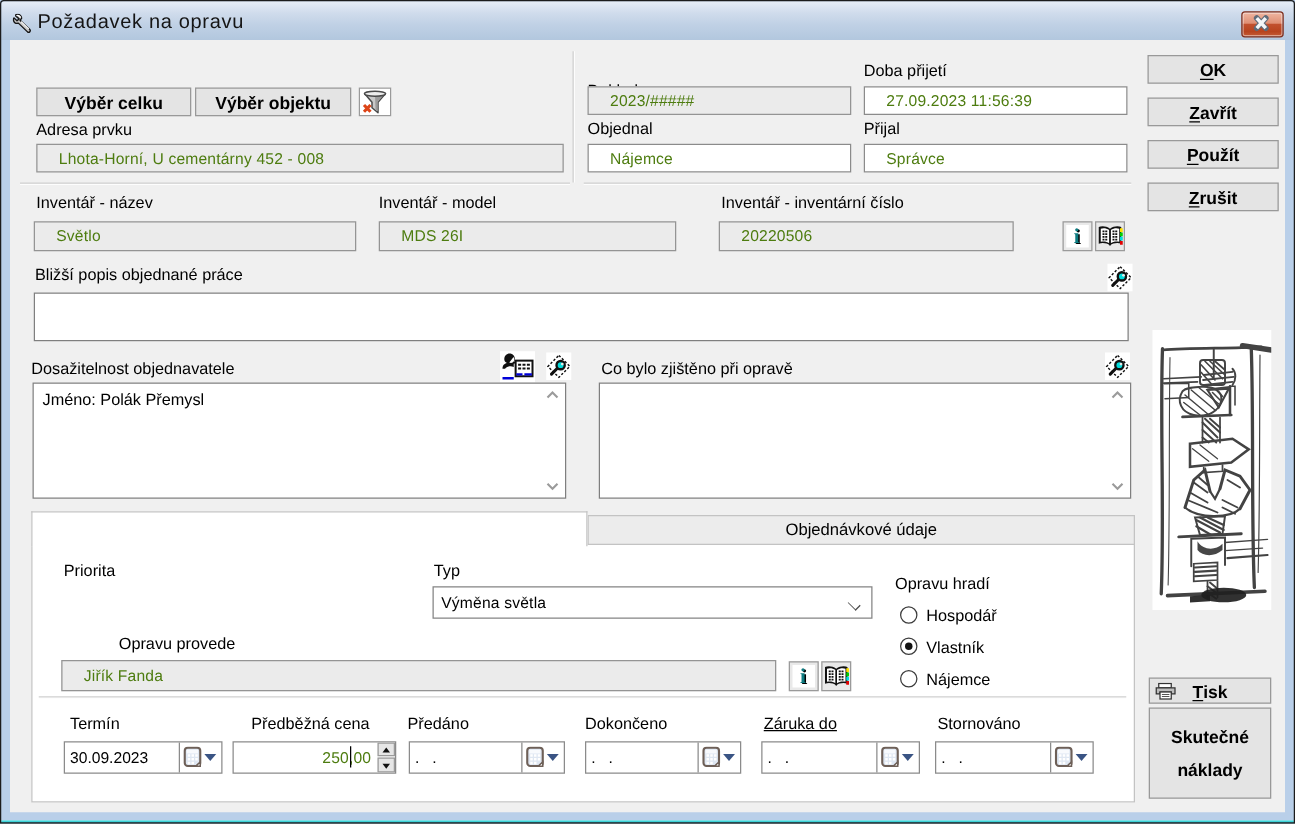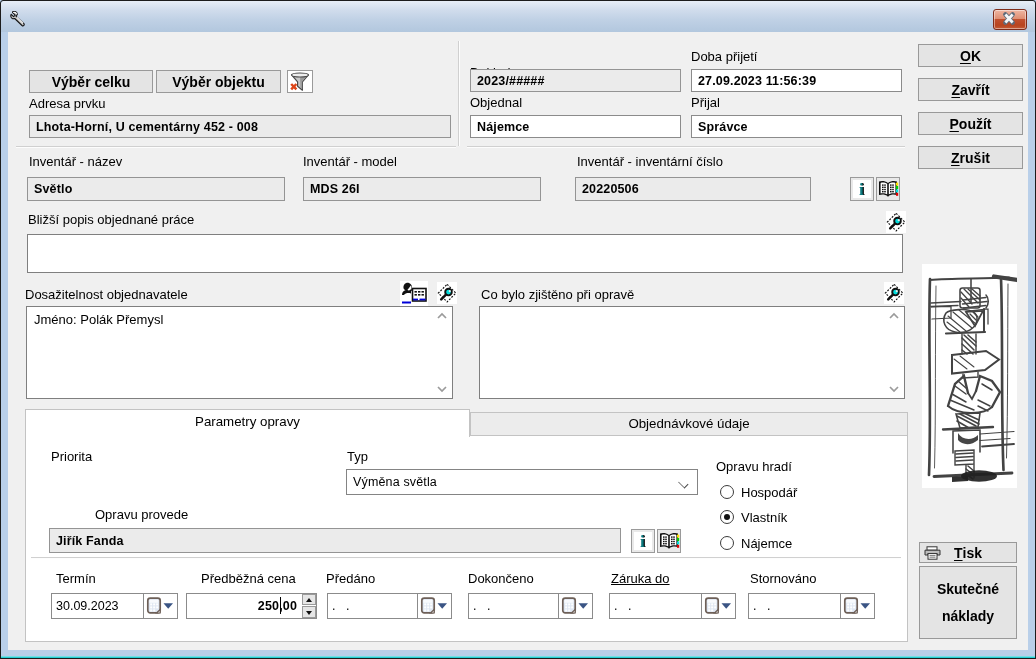--- a/index.html
+++ b/index.html
@@ -6,21 +6,21 @@
   #win{position:relative;width:1036px;height:659px;font-family:"Liberation Sans",sans-serif;overflow:hidden;background:#b9cfe9;}
   #outer{position:absolute;left:0;top:0;width:1034px;height:657px;border:1px solid #1c1c1c;border-radius:3px 3px 0 0;z-index:50;pointer-events:none;}
   #titlebar{position:absolute;left:1px;top:1px;width:1034px;height:31px;background:linear-gradient(180deg,#e7eef7 0%,#d0dcec 30%,#c0d1e5 60%,#b2c7de 100%);border-radius:3px 3px 0 0;}
   #title{position:absolute;left:30px;top:9px;font-size:16px;color:#151515;letter-spacing:0.55px;}
   #closebtn{position:absolute;left:993px;top:9px;width:32px;height:19px;border:1px solid #7e2c1a;border-radius:3px;background:linear-gradient(180deg,#efb6a2 0%,#df8f74 45%,#c1502e 50%,#b8441f 80%,#c35b36 100%);box-shadow:inset 0 0 0 1px rgba(255,255,255,0.45);}
   #content{position:absolute;left:8px;top:32px;width:1020px;height:618px;background:#f0f0f0;}
   #bluebottom{position:absolute;left:1px;top:650px;width:1034px;height:6px;background:#b9cfe9;}
   #cyanline{position:absolute;left:1px;top:656px;width:1034px;height:2px;background:linear-gradient(180deg,#9ae7ea,#00c4cc);}
   #darkbottom{position:absolute;left:0;top:658px;width:1036px;height:1px;background:#07282c;}
   .lbl{position:absolute;font-size:13px;line-height:14px;color:#000;white-space:nowrap;z-index:3;}
-  .inp{position:absolute;background:#fff;border:1px solid #8b8b8b;font-size:12.5px;letter-spacing:0.15px;color:#000000;display:flex;align-items:center;padding-left:6px;white-space:nowrap;box-sizing:border-box;z-index:3;font-weight:bold;}
+  .inp{position:absolute;background:#fff;border:1px solid #8b8b8b;font-size:12.5px;letter-spacing:0.15px;color:#4d7c0f;display:flex;align-items:center;padding-left:17px;white-space:nowrap;box-sizing:border-box;z-index:3;}
   .ro{background:#ebebeb;border-color:#949494;}
   .btn{position:absolute;background:#e4e4e4;border:1px solid #999;font-size:14px;font-weight:bold;color:#000;display:flex;align-items:center;justify-content:center;box-sizing:border-box;z-index:3;}
   .etch{position:absolute;background:#d0d0d0;box-shadow:0 1px 0 #fdfdfd;z-index:2;}
   .etchv{position:absolute;background:#d0d0d0;box-shadow:1px 0 0 #fdfdfd;z-index:2;}
   .ta{position:absolute;background:#fff;border:1px solid #7f7f7f;box-sizing:border-box;z-index:3;}
   .icbtn{position:absolute;background:#e9e9e9;border:1px solid #9a9a9a;box-sizing:border-box;display:flex;align-items:center;justify-content:center;z-index:3;}
   .white{background:#fff;}
   u{text-decoration:underline;text-underline-offset:2px;}
   .combo{position:absolute;height:26px;background:#fff;border:1px solid #848484;box-sizing:border-box;font-size:12.5px;letter-spacing:0.15px;display:flex;align-items:center;padding-left:6px;z-index:3;}
   .combo:after{content:"";position:absolute;right:9px;top:10px;width:8px;height:8px;border-right:1.4px solid #4a4a4a;border-bottom:1.4px solid #4a4a4a;transform:rotate(45deg) scale(1,0.62);transform-origin:60% 40%;}
@@ -40,20 +40,21 @@
   <div id="bluebottom"></div>
   <div id="cyanline"></div>
   <div id="darkbottom"></div>
   <div id="outer"></div>
 
   <svg id="wrenchicon" style="position:absolute;left:10px;top:11px;z-index:5" width="17" height="17" viewBox="0 0 17 17">
     <path d="M2.6 0.8 C4.8 -0.4 7.2 1.2 7.3 3.5 L6.1 5.3 L13.7 12.4 C15 13.7 13.4 15.6 12 14.5 L4.7 7.5 L2.7 7.7 C0.9 6.9 0.3 4.9 1.2 3.3 L3.6 5.6 L5.3 4.1 L2.6 1.7 Z" fill="#c6c6c6" stroke="#141414" stroke-width="1.1" stroke-linejoin="round"></path>
     <path d="M3.2 1.6 C4.6 0.9 6.2 1.8 6.5 3.2" fill="none" stroke="#fbfbfb" stroke-width="1.1"></path>
     <path d="M6.8 6.3 L13 12.2" stroke="#f2f2f2" stroke-width="1.2"></path>
   </svg>
+  <div id="title">Požadavek na opravu</div>
   <div id="closebtn">
     <svg width="30" height="17" viewBox="0 0 30 17" style="position:absolute;left:0;top:0">
       <path d="M11.4 4.5 L18.6 12.5 M18.6 4.5 L11.4 12.5" stroke="#5e6b7a" stroke-width="4.6" stroke-linecap="round"></path>
       <path d="M11.4 4.5 L18.6 12.5 M18.6 4.5 L11.4 12.5" stroke="#f4f6f8" stroke-width="2.8"></path>
     </svg>
   </div>
 
   <div class="btn" style="left:156px;top:70px;width:125px;height:23px;">Výběr objektu</div>
   <div class="btn" style="left:29px;top:70px;width:124px;height:23px;">Výběr celku</div>
   <div class="icbtn white" style="left:287px;top:70px;width:26px;height:23px;">
@@ -181,21 +182,20 @@
     </svg>
     <svg class="sb" style="position:absolute;left:888px;top:312px;z-index:4" width="12" height="8" viewBox="0 0 12 8">
 <path d="M2 6 L6 2 L10 6" fill="none" stroke="#9b9b9b" stroke-width="1.7"></path>
     </svg>
     <svg class="sb" style="position:absolute;left:888px;top:385px;z-index:4" width="12" height="8" viewBox="0 0 12 8">
 <path d="M2 2 L6 6 L10 2" fill="none" stroke="#9b9b9b" stroke-width="1.7"></path>
     </svg>
 
   <div id="pane" style="position:absolute;left:25px;top:435px;width:883px;height:207px;background:#fff;border:1px solid #c3c3c3;box-sizing:border-box;z-index:2;"></div>
   <div id="tabactive" style="position:absolute;left:25px;top:409px;width:445px;height:28px;background:#fff;border:1px solid #c3c3c3;border-bottom:none;box-sizing:border-box;z-index:3;"></div>
-  <div class="lbl" style="left:25px;top:415px;width:445px;text-align:center;z-index:4;font-size:13.3px;">Parametry opravy</div>
   <div id="tabinactive" style="position:absolute;left:470px;top:412px;width:438px;height:24px;background:#ececec;border:1px solid #c3c3c3;box-sizing:border-box;z-index:2;"></div>
   <div class="lbl" style="left:470px;top:417px;width:438px;text-align:center;z-index:4;font-size:13.3px;">Objednávkové údaje</div>
 
   <div class="lbl" style="left:51px;top:450px;">Priorita</div>
   <div class="lbl" style="left:347px;top:450px;">Typ</div>
   <div class="combo" style="left:346px;top:469px;width:352px;">Výměna světla</div>
 
   <div class="lbl" style="left:716px;top:460px;">Opravu hradí</div>
   <div class="radio" style="left:720px;top:485px;"></div>
   <div class="lbl" style="left:741px;top:486px;">Hospodář</div>

